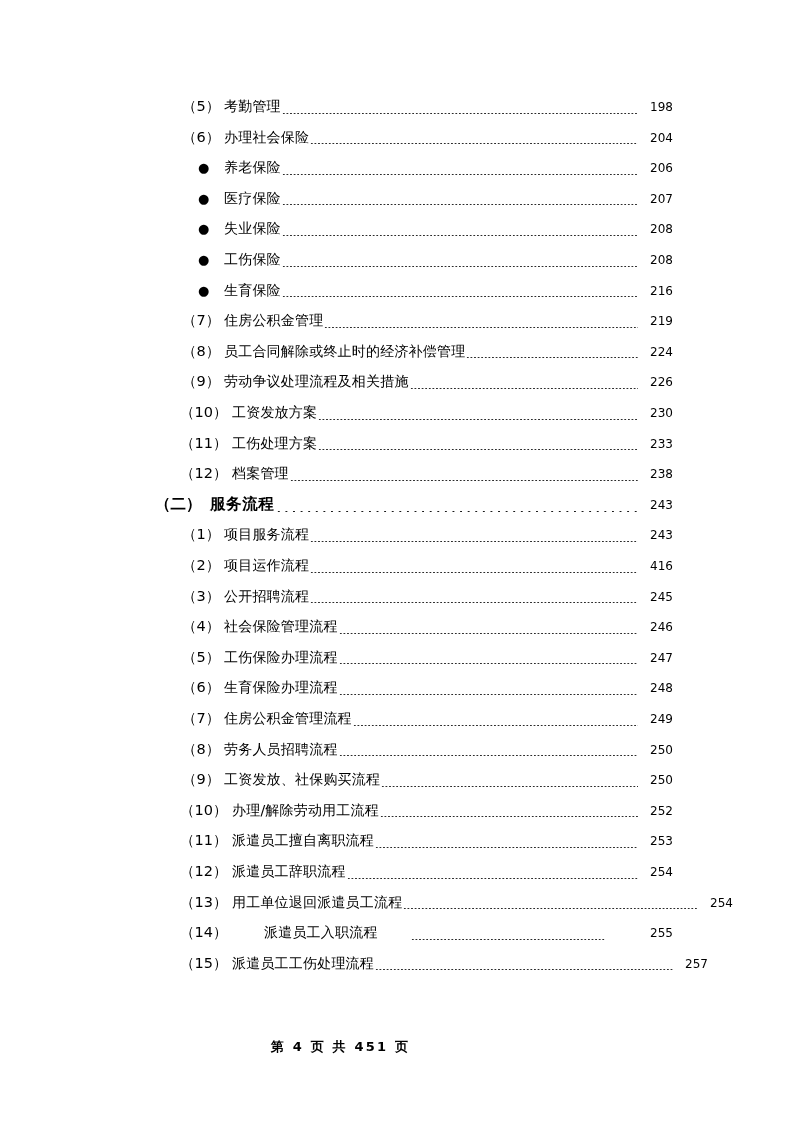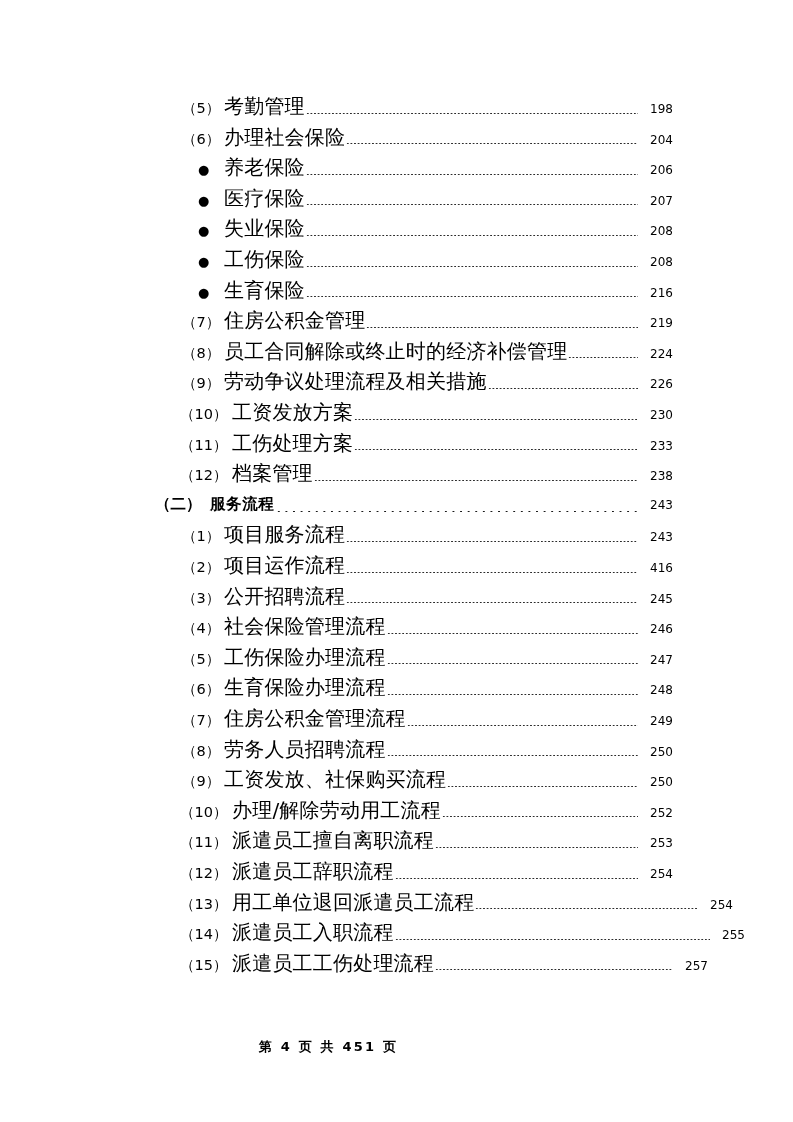--- a/index.html
+++ b/index.html
@@ -49,21 +49,21 @@
     width: 26px;
     font-size: 13px;
     line-height: 30.6px;
   }
   
   .lvl-item.wide { padding-left: 180px; }
   .lvl-item.wide .marker { width: 52px; }
 
   .label {
     flex: 0 0 auto;
-    font-size: 20px;
+    font-size: 14px;
     letter-spacing: 0.2px;
   }
   .lvl-head .label {
     font-weight: bold;
     font-size: 15.5px;
     letter-spacing: 0.6px;
   }
 
   
   .leader {
@@ -105,21 +105,21 @@
     font-size: 12px;
     font-family: "DejaVu Sans", "Liberation Sans", sans-serif;
   }
   .toc-row.sparse .page-num {
     font-weight: normal;
   }
 
   
   #footer {
     position: absolute;
-    left: 0;
+    left: 12px;
     top: 1038px;
     width: 657px;
     text-align: center;
     font-size: 13px;
     font-weight: bold;
     letter-spacing: 2.2px;
     color: #000000;
   }
 </style>
 </head>
@@ -281,21 +281,21 @@
       <span class="label">派遣员工辞职流程</span>
       <span class="leader"></span>
       <span class="page-num">254</span>
     </div>
     <div class="toc-row lvl-item wide" style="position: absolute; left: 0px; right: 0px; top: 886.6px; padding-right: 60px;">
       <span class="marker">（13）</span>
       <span class="label">用工单位退回派遣员工流程</span>
       <span class="leader"></span>
       <span class="page-num">254</span>
     </div>
-    <div class="toc-row lvl-item wide" style="position: absolute; left: 0px; right: 0px; top: 917.2px; padding-right: 48px;">
+    <div class="toc-row lvl-item wide" style="position: absolute; left: 0px; right: 0px; top: 917.2px; padding-right: 120px; gap: 32px;">
       <span class="marker">（14）</span>
       <span class="label">派遣员工入职流程</span>
       <span class="leader"></span>
       <span class="page-num">255</span>
     </div>
     <div class="toc-row lvl-item wide" style="position: absolute; left: 0px; right: 0px; top: 947.8px; padding-right: 85px;">
       <span class="marker">（15）</span>
       <span class="label">派遣员工工伤处理流程</span>
       <span class="leader"></span>
       <span class="page-num">257</span>

